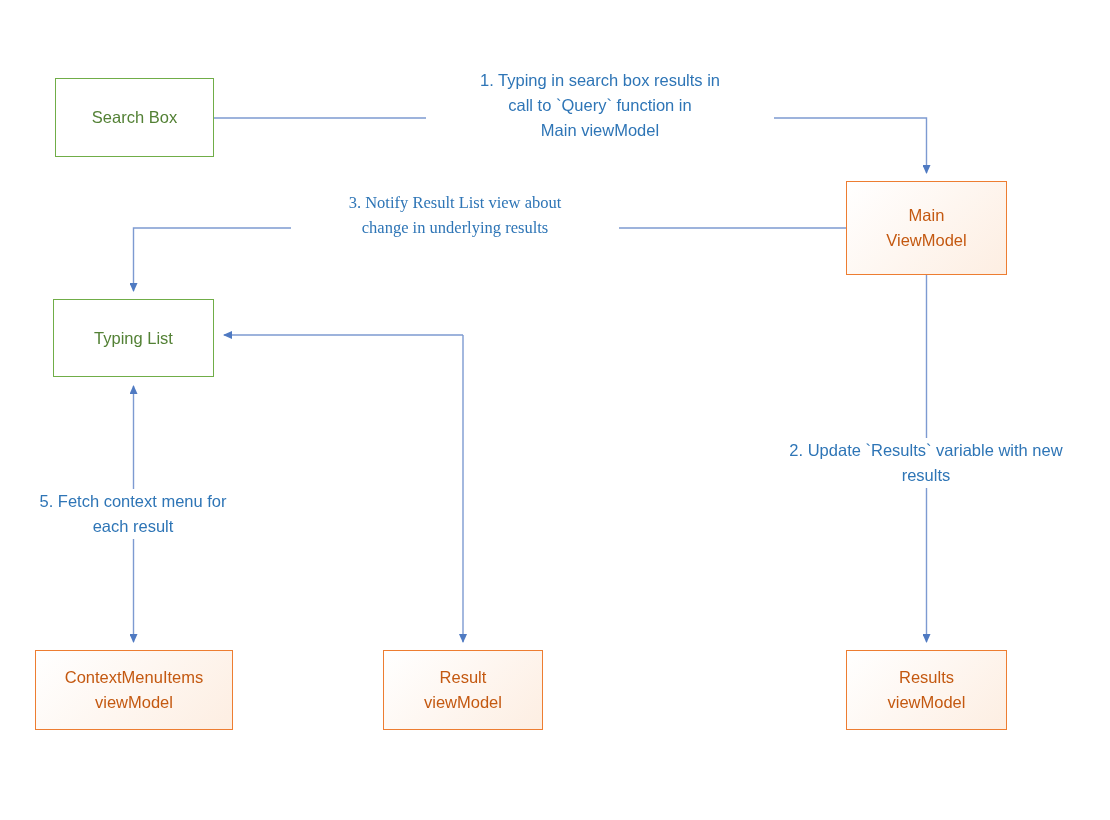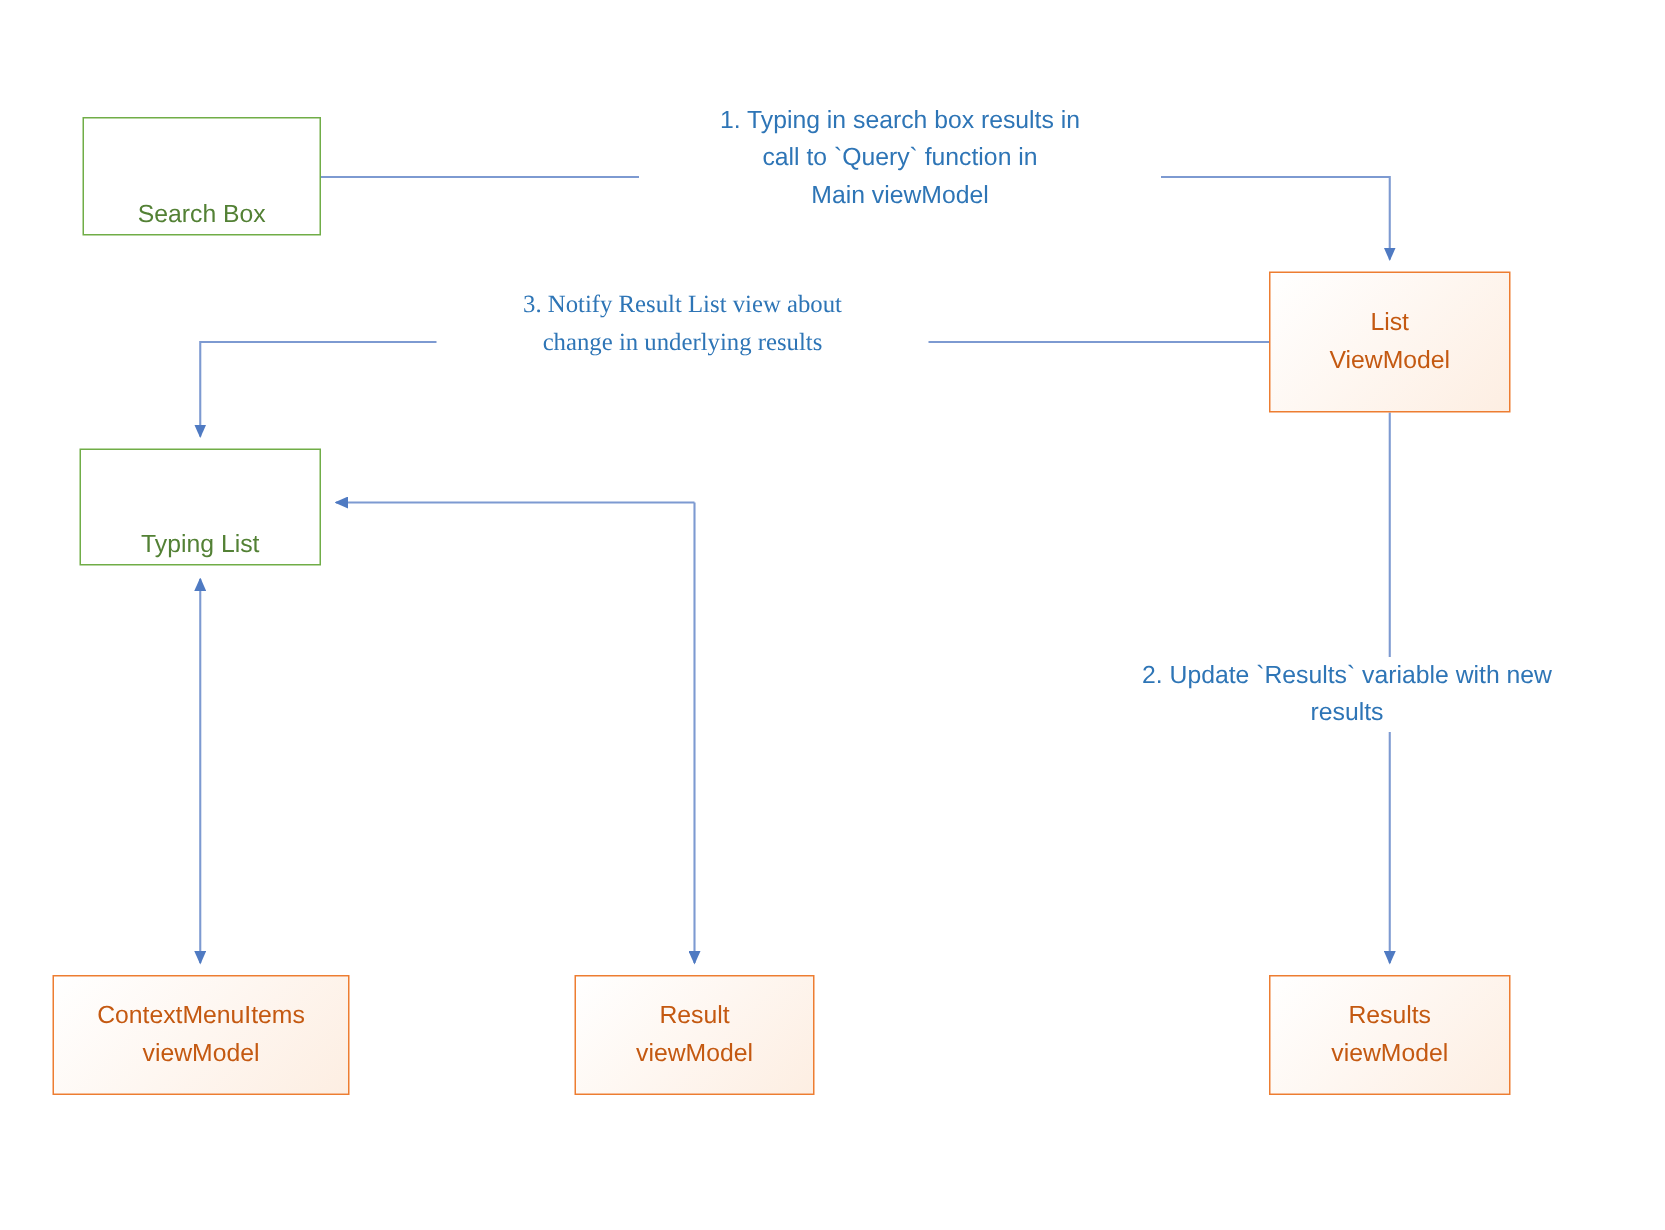--- a/index.html
+++ b/index.html
@@ -47,21 +47,20 @@
     justify-content: center;
     text-align: center;
     font-size: 16.5px;
     line-height: 25px;
     white-space: pre-line;
   }
   .node.green {
     border: 1px solid #70ad47;
     background: #ffffff;
     color: #538135;
-    align-items: flex-end;
   }
   .node.orange {
     border: 1px solid #ed7d31;
     background: linear-gradient(135deg, #ffffff 0%, #fdeee2 100%);
     color: #c45911;
   }
 </style>
 </head>
 <body>
 
@@ -88,30 +87,32 @@
   </svg>
 
   <div class="label" style="left:600px; top:68px; width:340px;">1. Typing in search box results in
 call to `Query` function in
 Main viewModel</div>
 
   <div class="label" style="left:455px; top:190px; width:320px;font-family:Liberation Serif, serif;">3. Notify Result List view about
 change in underlying results</div>
 
 
-  <div class="label" style="left:898px; top:438px; width:340px;text-align:center;">2. Update `Results` variable with new
+  <div class="label" style="left:926px; top:438px; width:340px;text-align:center;">2. Update `Results` variable with new
 results</div>
 
+  <div class="label" style="left:133px; top:489px; width:240px;">5. Fetch context menu for
+each result</div>
 
   <div class="node green" style="left:55px; top:78px; width:159px; height:79px;">
     <span>Search Box</span>
   </div>
 
   <div class="node orange" style="left:846px; top:181px; width:161px; height:94px;">
-    <span>List
+    <span>Main
 ViewModel</span>
   </div>
 
   <div class="node green" style="left:53px; top:299px; width:161px; height:78px;">
     <span>Typing List</span>
   </div>
 
   <div class="node orange" style="left:35px; top:650px; width:198px; height:80px;">
     <span>ContextMenuItems
 viewModel</span>

